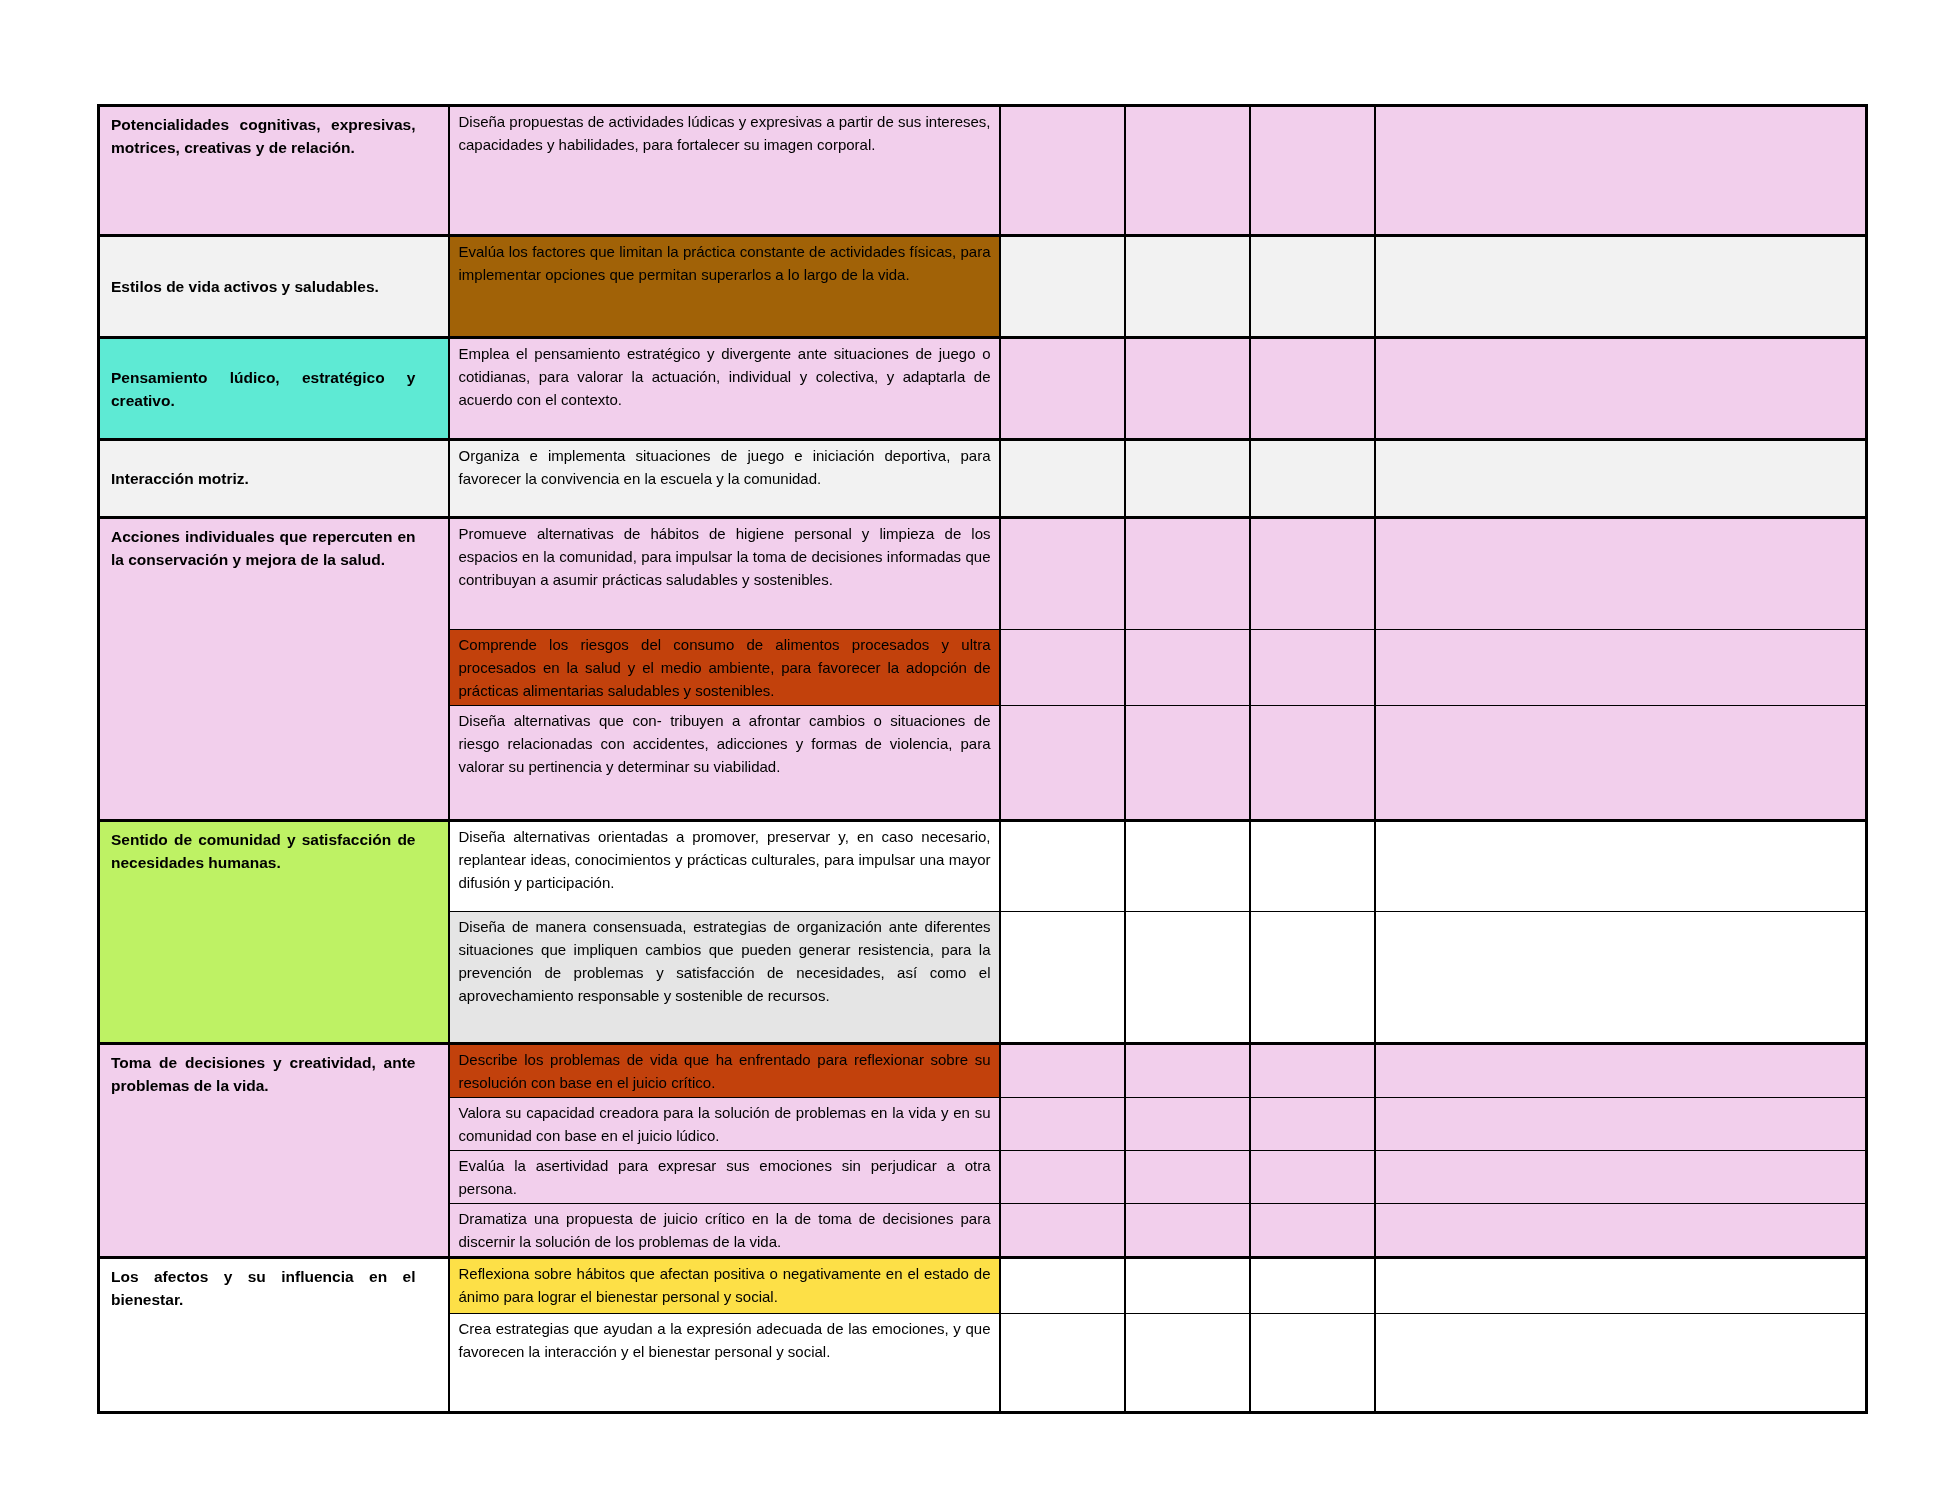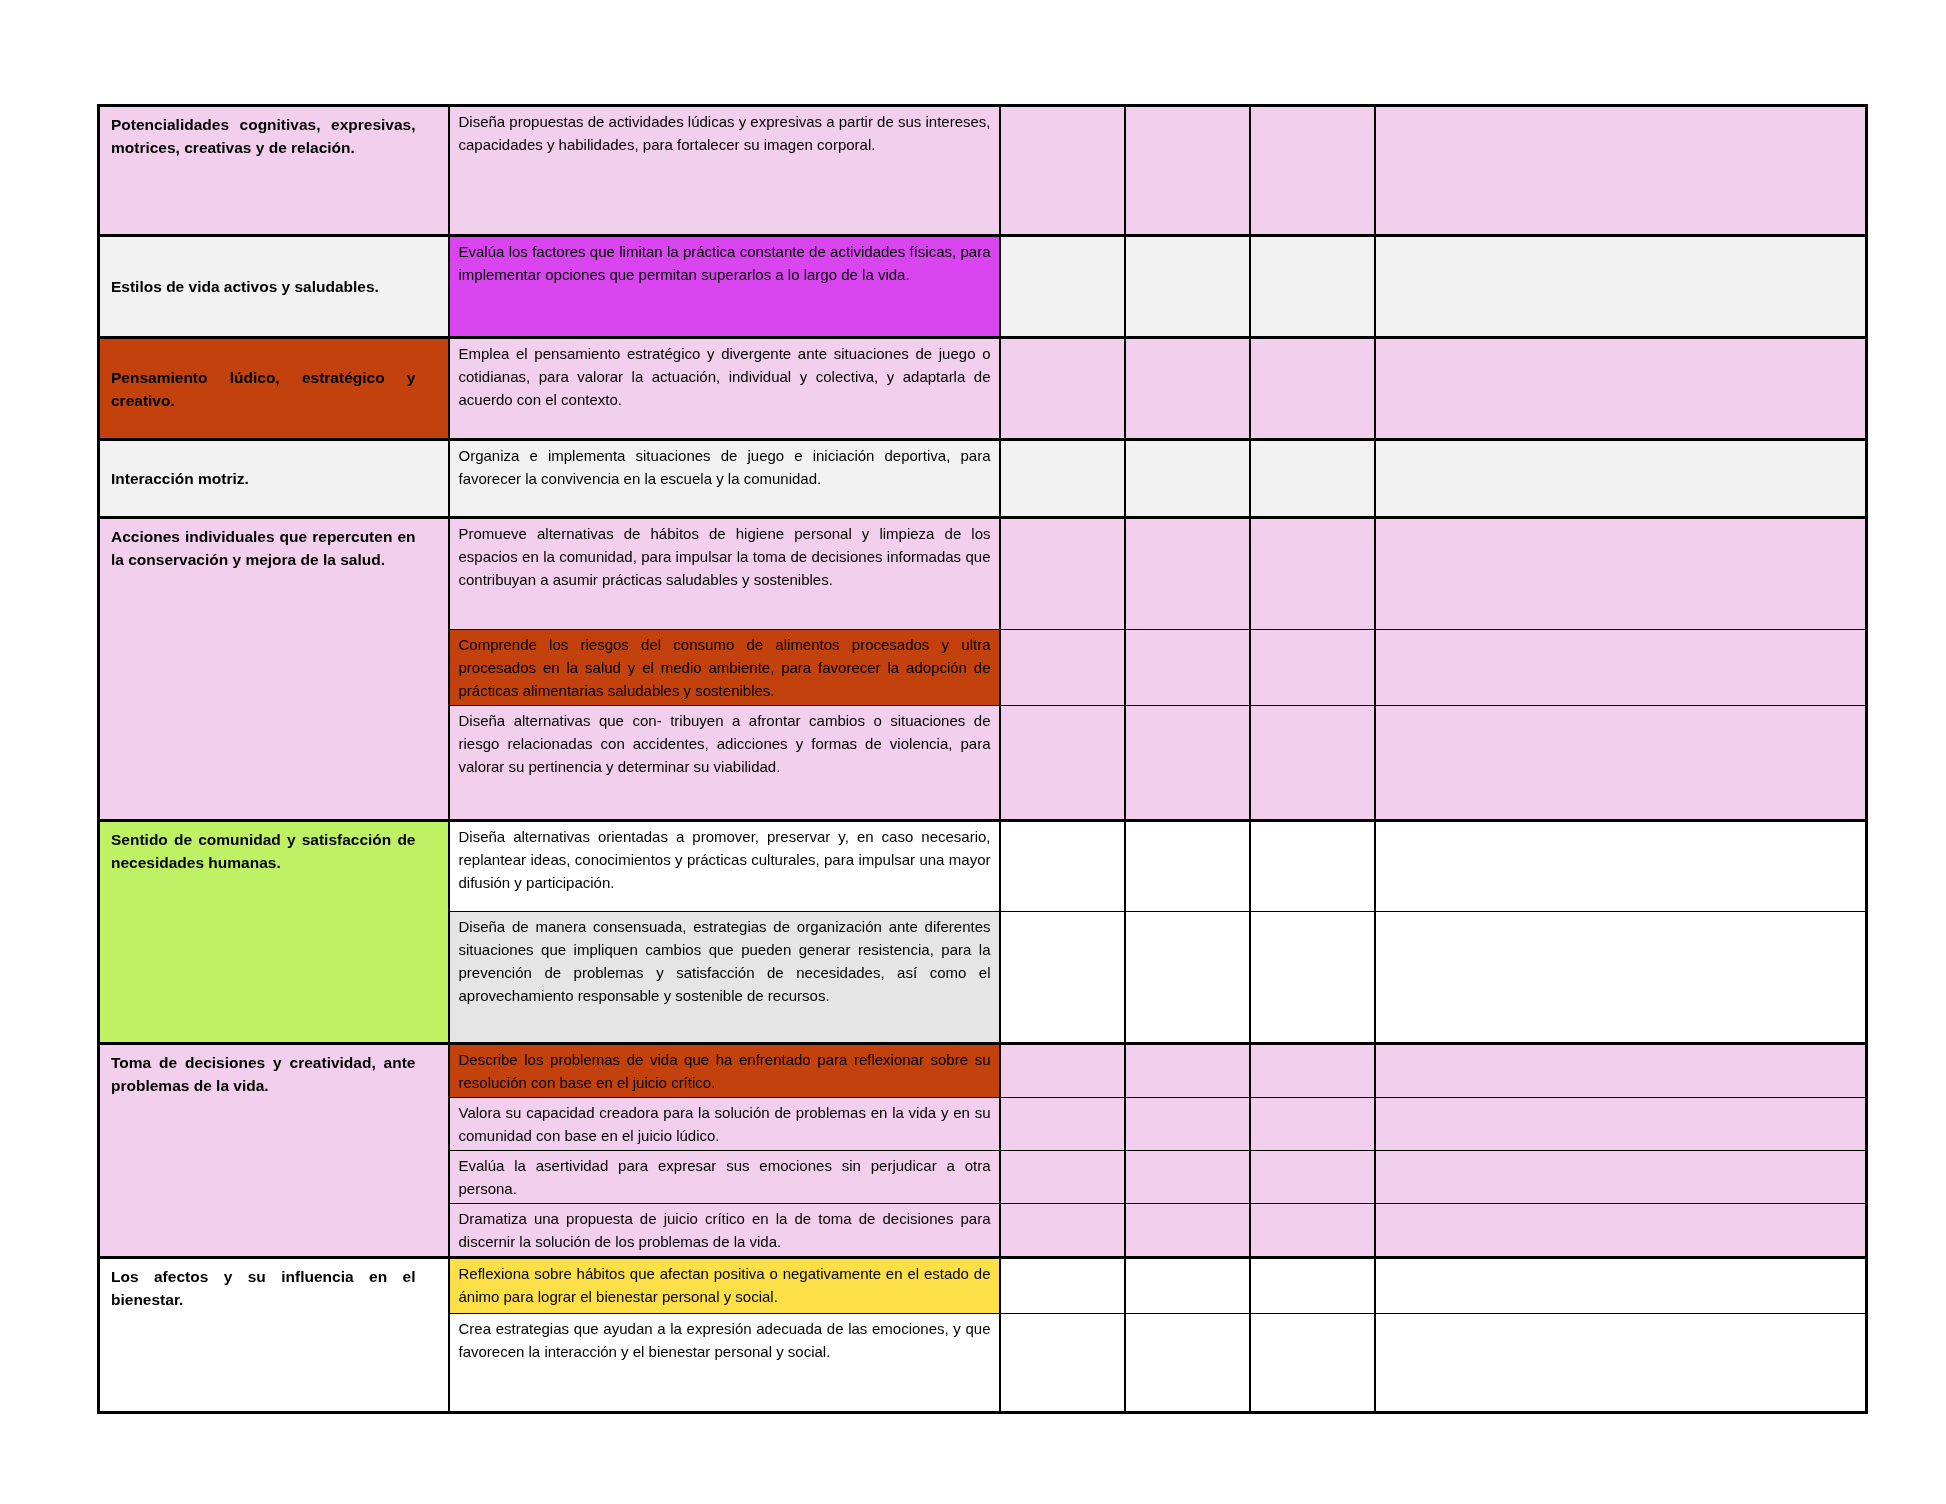--- a/index.html
+++ b/index.html
@@ -72,28 +72,28 @@
         <tr class="group-start">
           <td class="concept" rowspan="1" style="background: rgb(242, 207, 236);">Potencialidades cognitivas, expresivas, motrices, creativas y de relación.</td>
           <td class="desc" style="background: rgb(242, 207, 236); height: 121px;">Diseña propuestas de actividades lúdicas y expresivas a partir de sus intereses, capacidades y habilidades, para fortalecer su imagen corporal.</td>
           <td class="empty" style="background: rgb(242, 207, 236);"></td>
           <td class="empty" style="background: rgb(242, 207, 236);"></td>
           <td class="empty" style="background: rgb(242, 207, 236);"></td>
           <td class="empty" style="background: rgb(242, 207, 236);"></td>
         </tr>
         <tr class="group-start">
           <td class="concept middle" rowspan="1" style="background: rgb(242, 242, 242);">Estilos de vida activos y saludables.</td>
-          <td class="desc" style="background: #d946ef; height: 93px;">Evalúa los factores que limitan la práctica constante de actividades físicas, para implementar opciones que permitan superarlos a lo largo de la vida.</td>
+          <td class="desc" style="background: #a16207; height: 93px;">Evalúa los factores que limitan la práctica constante de actividades físicas, para implementar opciones que permitan superarlos a lo largo de la vida.</td>
           <td class="empty" style="background: rgb(242, 242, 242);"></td>
           <td class="empty" style="background: rgb(242, 242, 242);"></td>
           <td class="empty" style="background: rgb(242, 242, 242);"></td>
           <td class="empty" style="background: rgb(242, 242, 242);"></td>
         </tr>
         <tr class="group-start">
-          <td class="concept middle" rowspan="1" style="background: #c2410c;">Pensamiento lúdico, estratégico y creativo.</td>
+          <td class="concept middle" rowspan="1" style="background: #5eead4;">Pensamiento lúdico, estratégico y creativo.</td>
           <td class="desc" style="background: rgb(242, 207, 236); height: 93px;">Emplea el pensamiento estratégico y divergente ante situaciones de juego o cotidianas, para valorar la actuación, individual y colectiva, y adaptarla de acuerdo con el contexto.</td>
           <td class="empty" style="background: rgb(242, 207, 236);"></td>
           <td class="empty" style="background: rgb(242, 207, 236);"></td>
           <td class="empty" style="background: rgb(242, 207, 236);"></td>
           <td class="empty" style="background: rgb(242, 207, 236);"></td>
         </tr>
         <tr class="group-start">
           <td class="concept middle" rowspan="1" style="background: rgb(242, 242, 242);">Interacción motriz.</td>
           <td class="desc" style="background: rgb(242, 242, 242); height: 69px;">Organiza e implementa situaciones de juego e iniciación deportiva, para favorecer la convivencia en la escuela y la comunidad.</td>
           <td class="empty" style="background: rgb(242, 242, 242);"></td>

